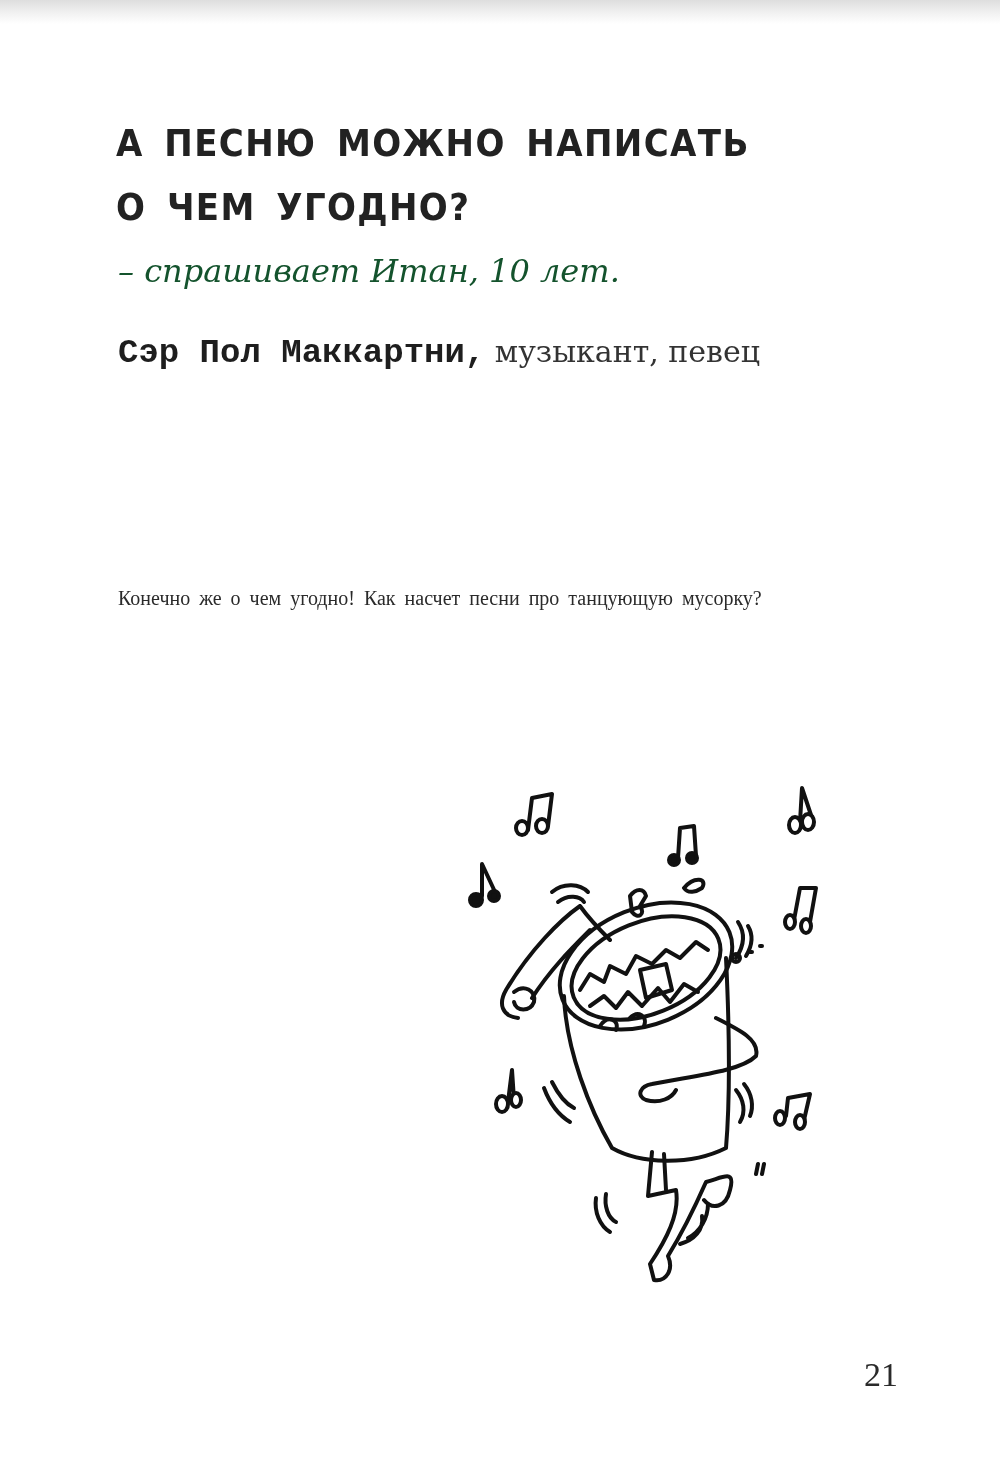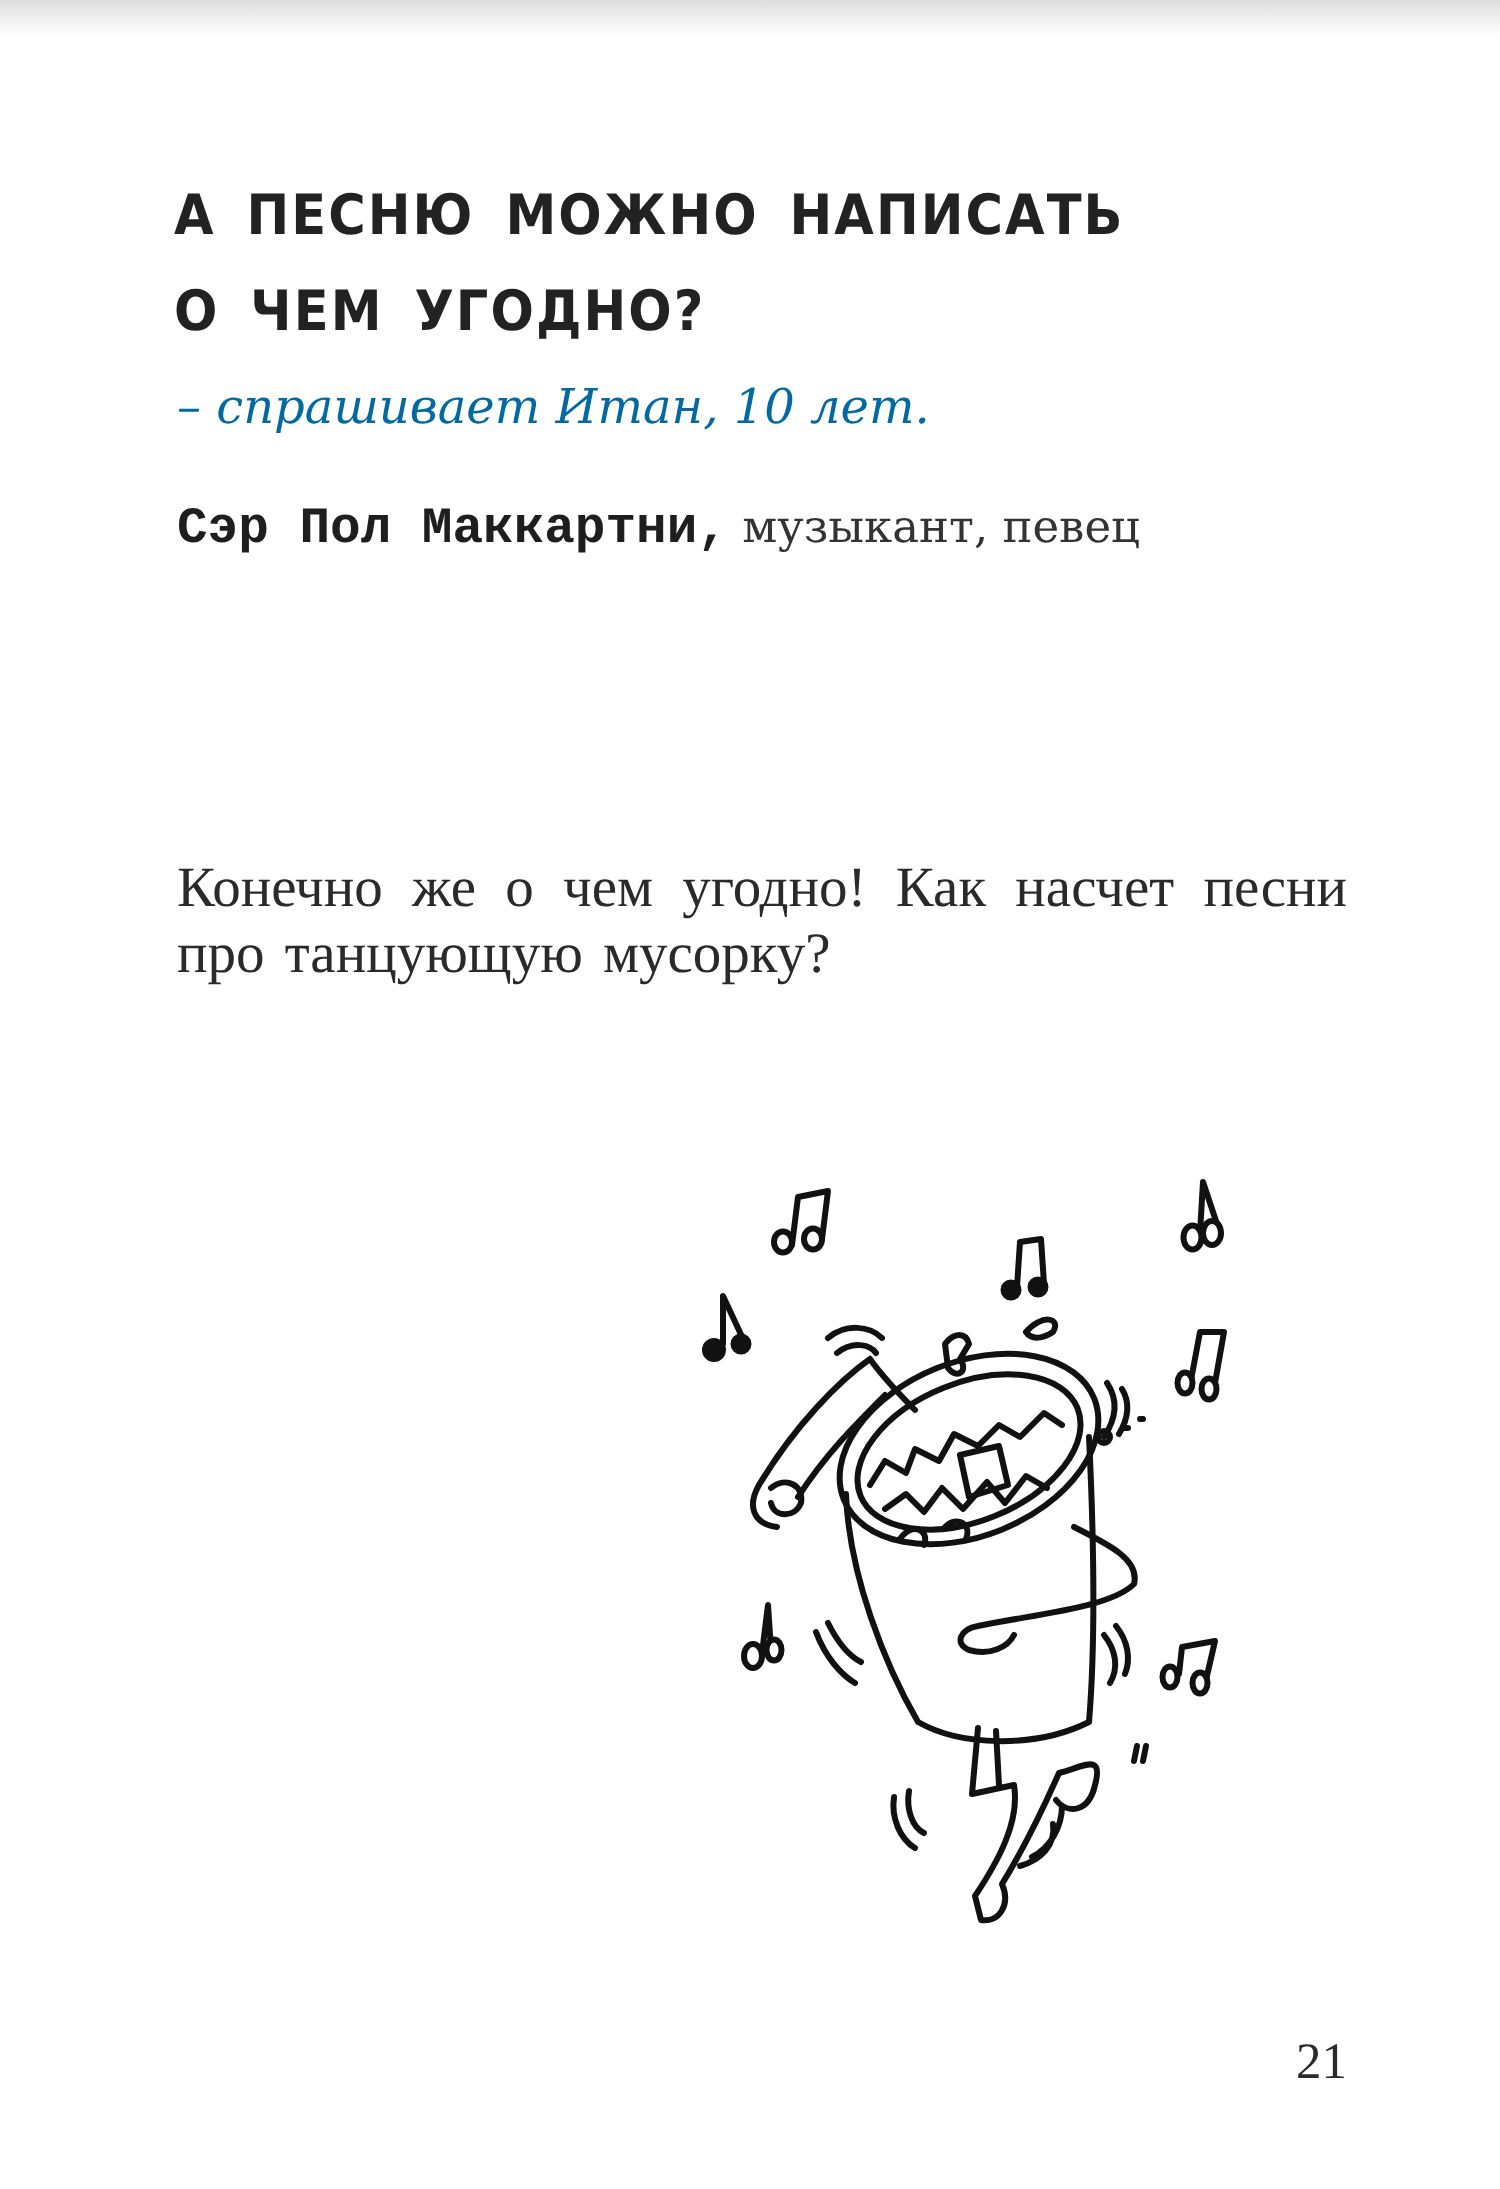--- a/index.html
+++ b/index.html
@@ -36,21 +36,21 @@
       transform-origin: left top;
     }
     .heading span { display: block; white-space: nowrap; }
     .asker {
       position: absolute;
       left: 118px;
       top: 252px;
       font-family: "DejaVu Serif", serif;
       font-style: italic;
       font-size: 32px;
-      color: #0369a1;
+      color: #14532d;
       white-space: nowrap;
     }
     .answerer {
       position: absolute;
       left: 118px;
       top: 328px;
       font-family: "DejaVu Serif", serif;
       font-size: 30px;
       line-height: 48px;
       color: #333333;
@@ -59,24 +59,24 @@
       font-family: Liberation Mono, monospace;
       font-weight: bold;
       font-size: 34px;
       color: #1e1e1e;
     }
     .answerer .role {
     }
     .answer {
       position: absolute;
       left: 118px;
-      top: 532px;
+      top: 556px;
       width: 780px;
       font-family: "Liberation Serif", serif;
-      font-size: 38px;
+      font-size: 20px;
       line-height: 44px;
       color: #2a2a2a;
       text-align: justify;
       text-align-last: left;
       word-spacing: 4px;
     }
     .page-number {
       position: absolute;
       left: 864px;
       top: 1356px;

